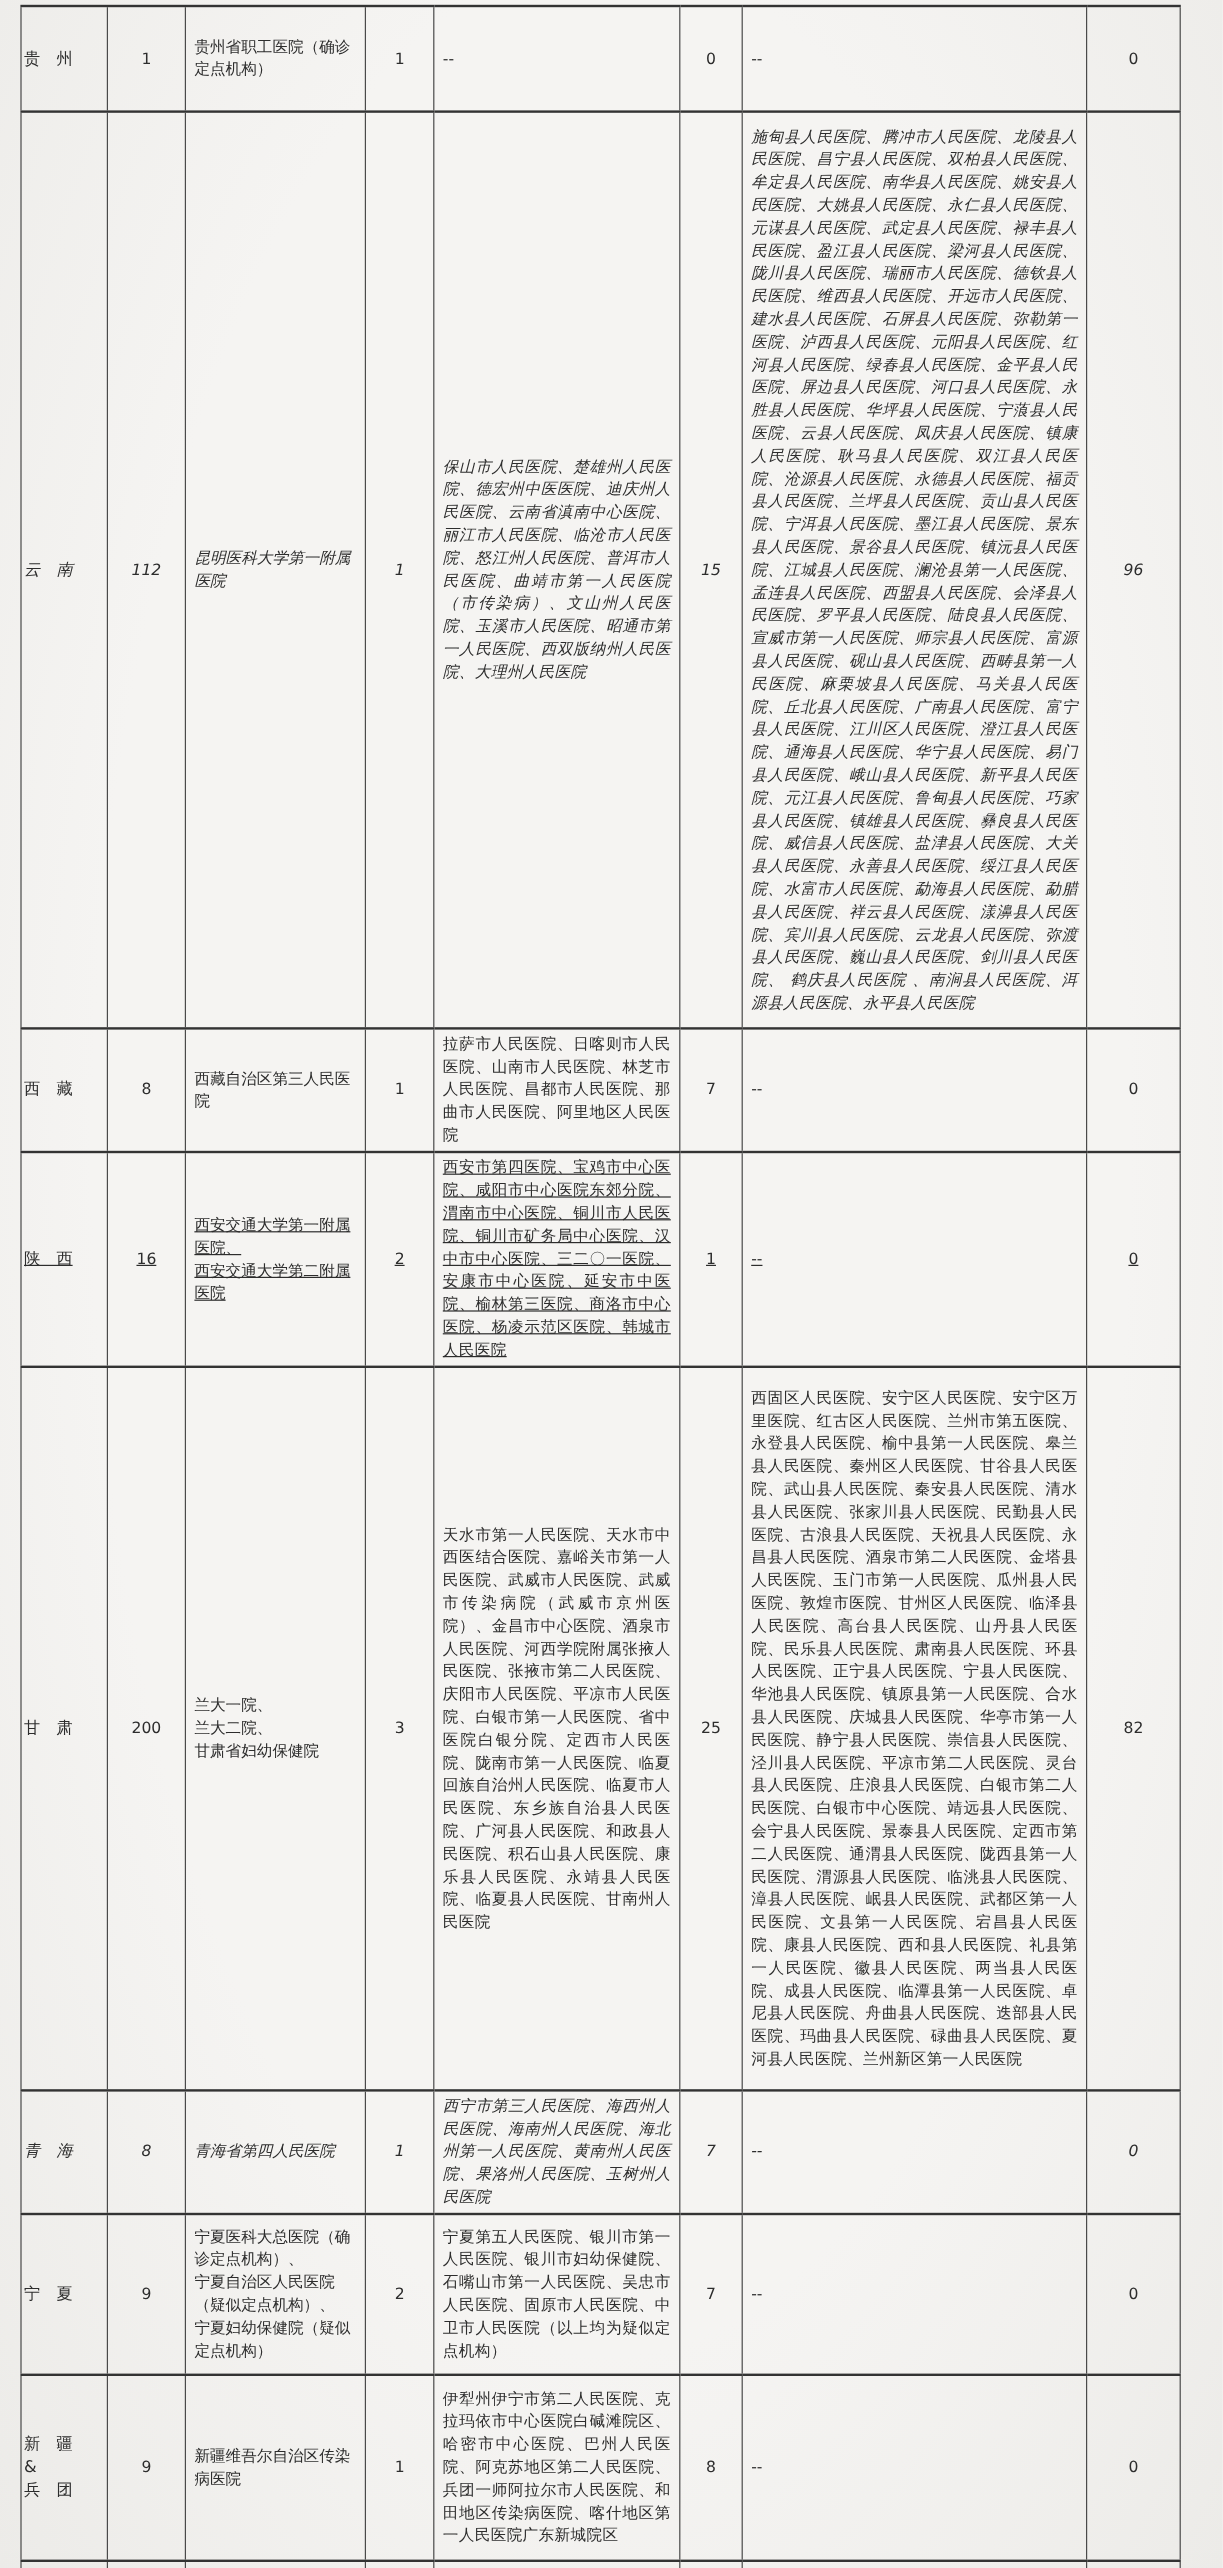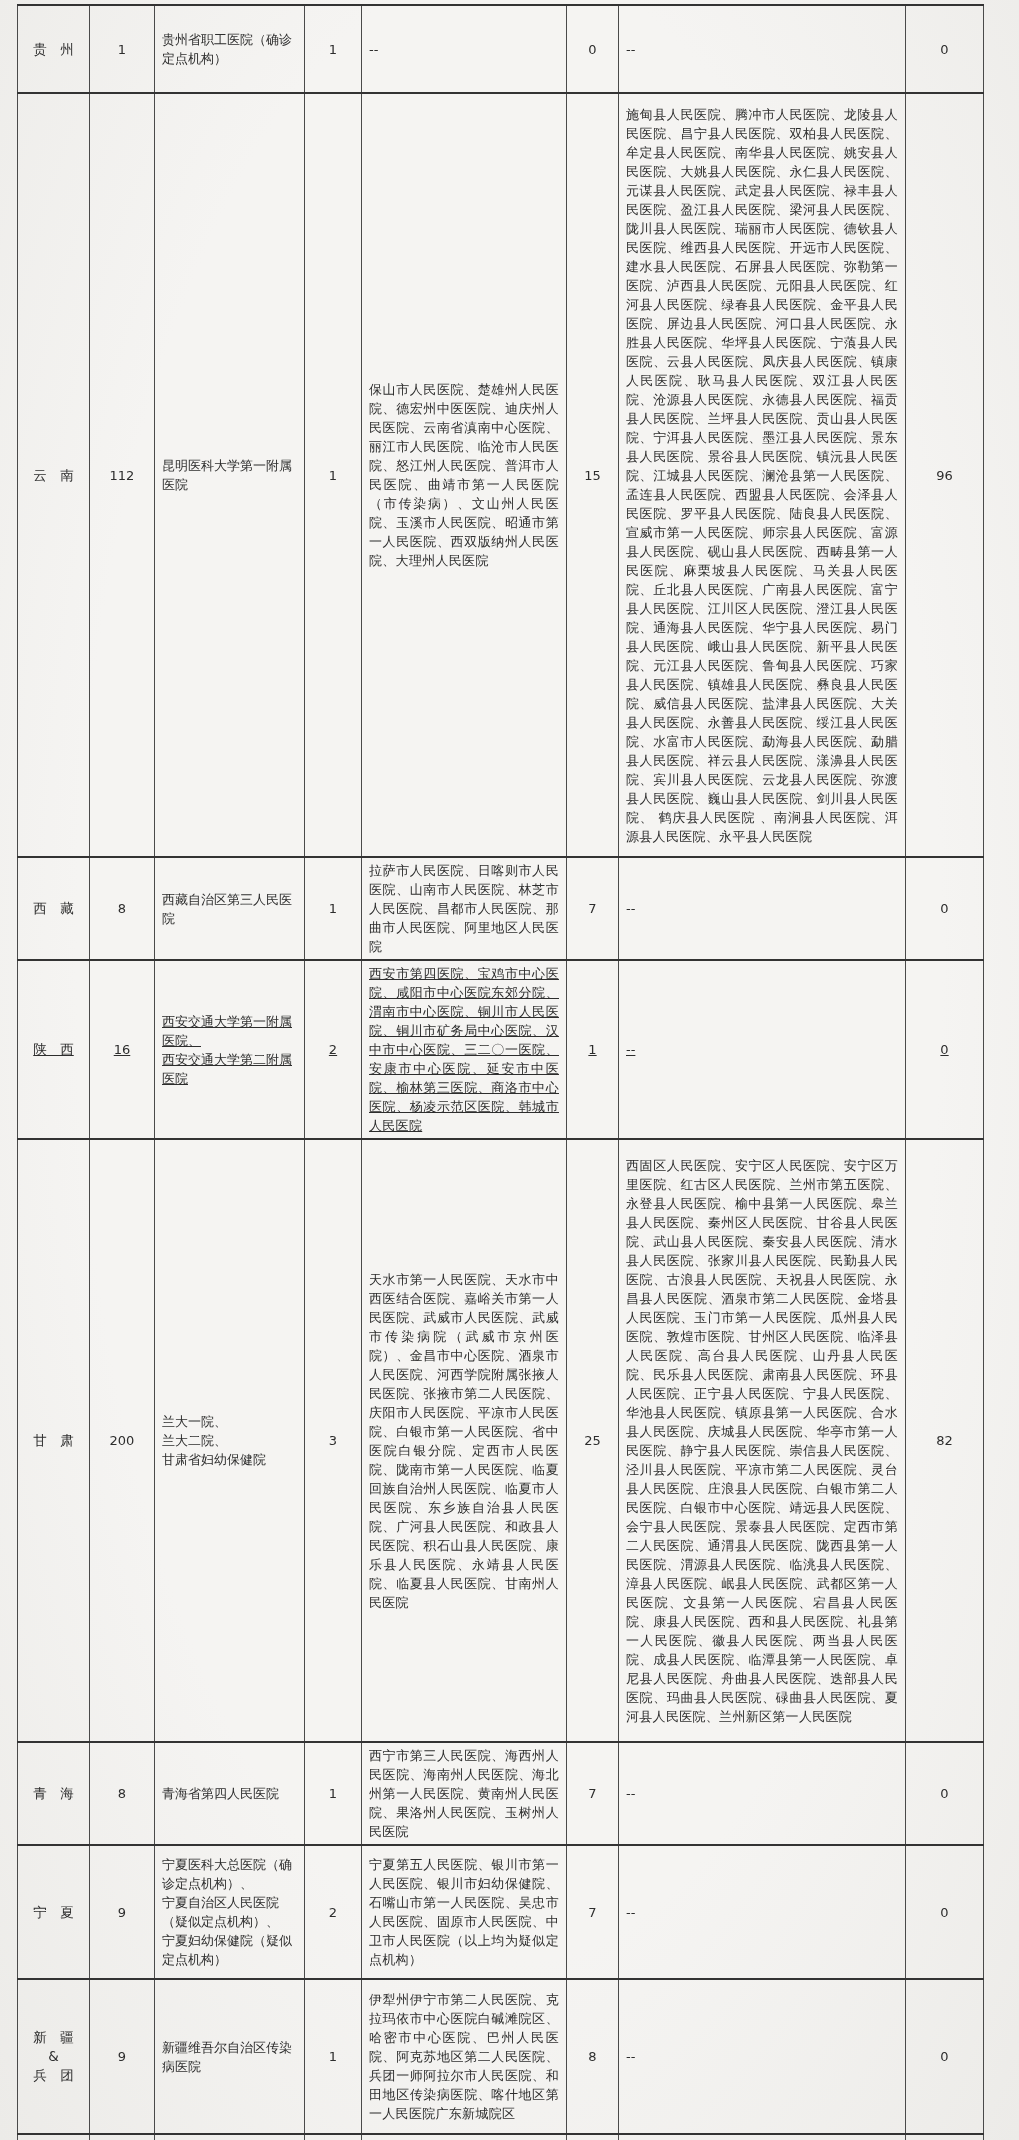--- a/index.html
+++ b/index.html
@@ -23,41 +23,41 @@
     border-right:1px solid #4a4a4a;
     border-top:2px solid #333;
     border-bottom:2px solid #333;
     vertical-align:middle;
     padding:3px 7px;
     font-size:13px;
     line-height:19px;
     overflow:hidden;
   }
   td.prov{
-    text-align:center;
+    text-align:left;
     white-space:pre-line;
     padding:2px 2px;
     font-size:13.5px;
   }
   td.num{text-align:center;}
   td.names{
     text-align:left;
     white-space:pre-line;
   }
   td.list{
     text-align:justify;
     text-justify:inter-ideograph;
     letter-spacing:0.3px;
   }
   tr.r0 td{height:80px;}
-  tr.r1 td{height:756px;}
+  tr.r1 td{height:756px;font-style:italic;}
   tr.r2 td{height:82px;margin-top:20px;}
   tr.r3 td{height:163px;text-decoration:underline;}
   tr.r4 td{height:595px;}
-  tr.r5 td{height:78px;}
+  tr.r5 td{height:78px;font-style:italic;}
   tr.r6 td{height:126px;margin-left:36px;}
   tr.r7 td{height:147px;}
   tr.total td{height:29px;font-size:15px;}
   tr.total td.num{letter-spacing:0.5px;}
 </style>
 </head>
 <body>
 
 <div class="page">
   <table class="doc">

